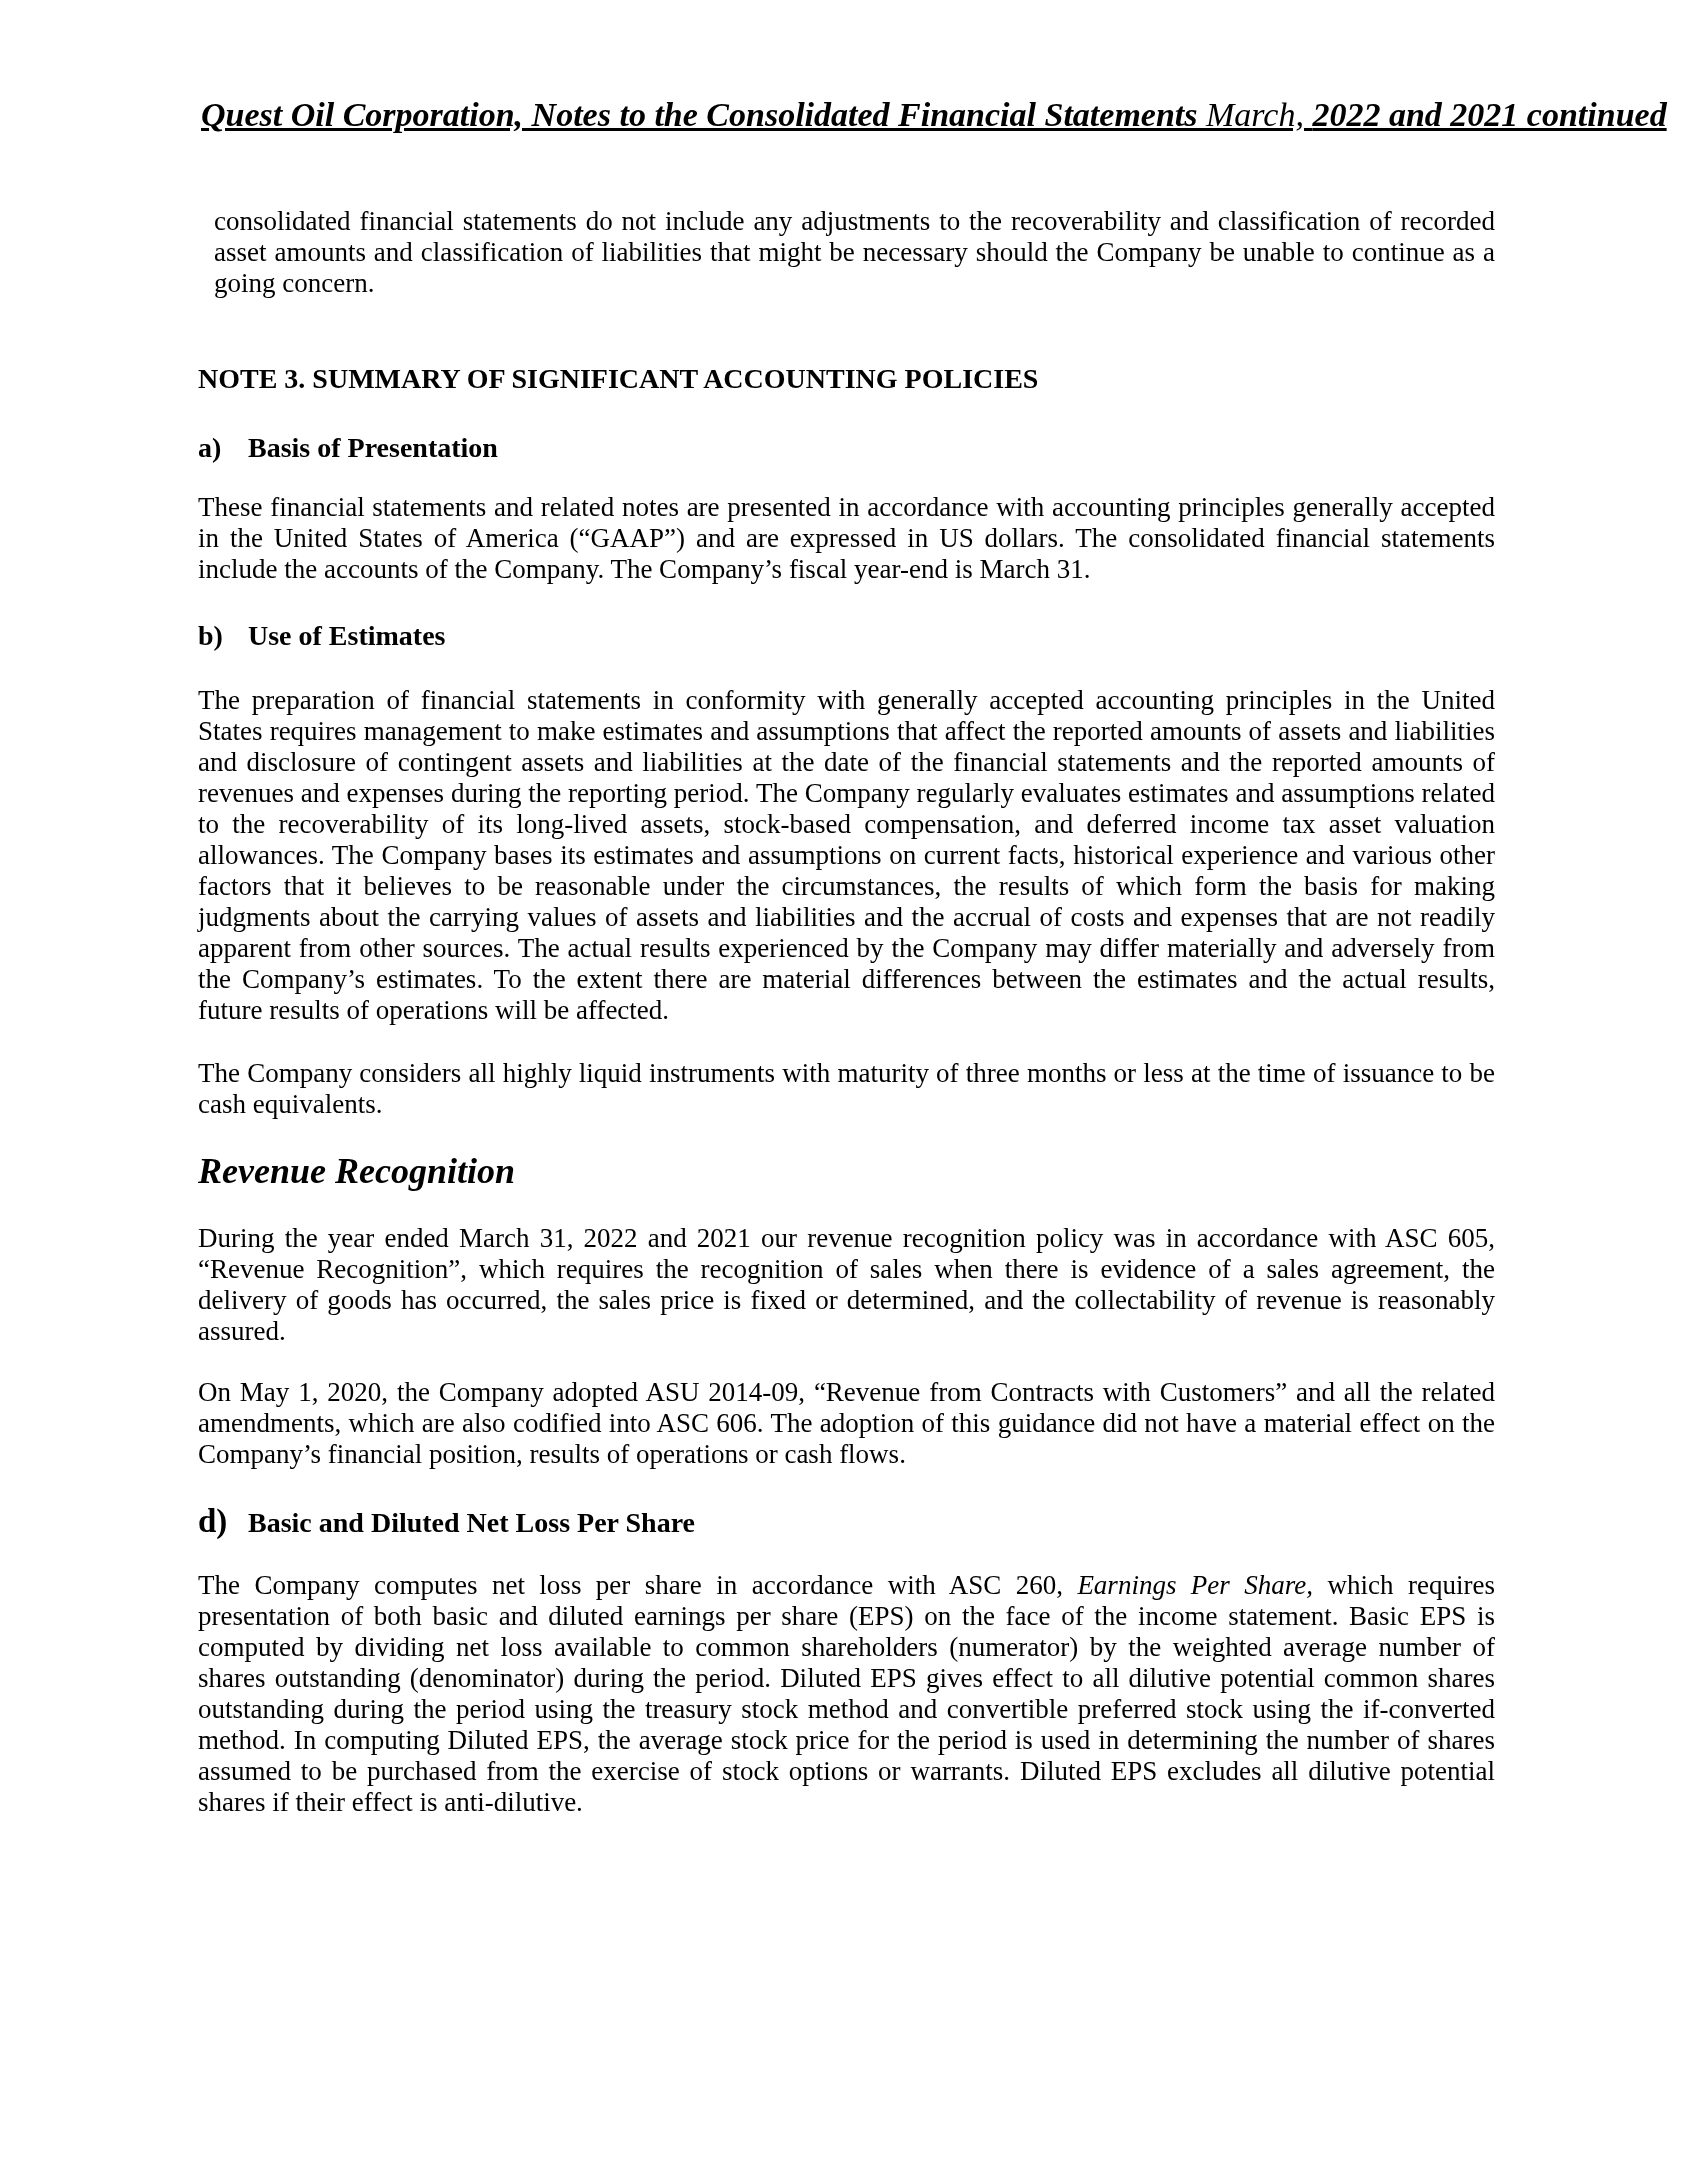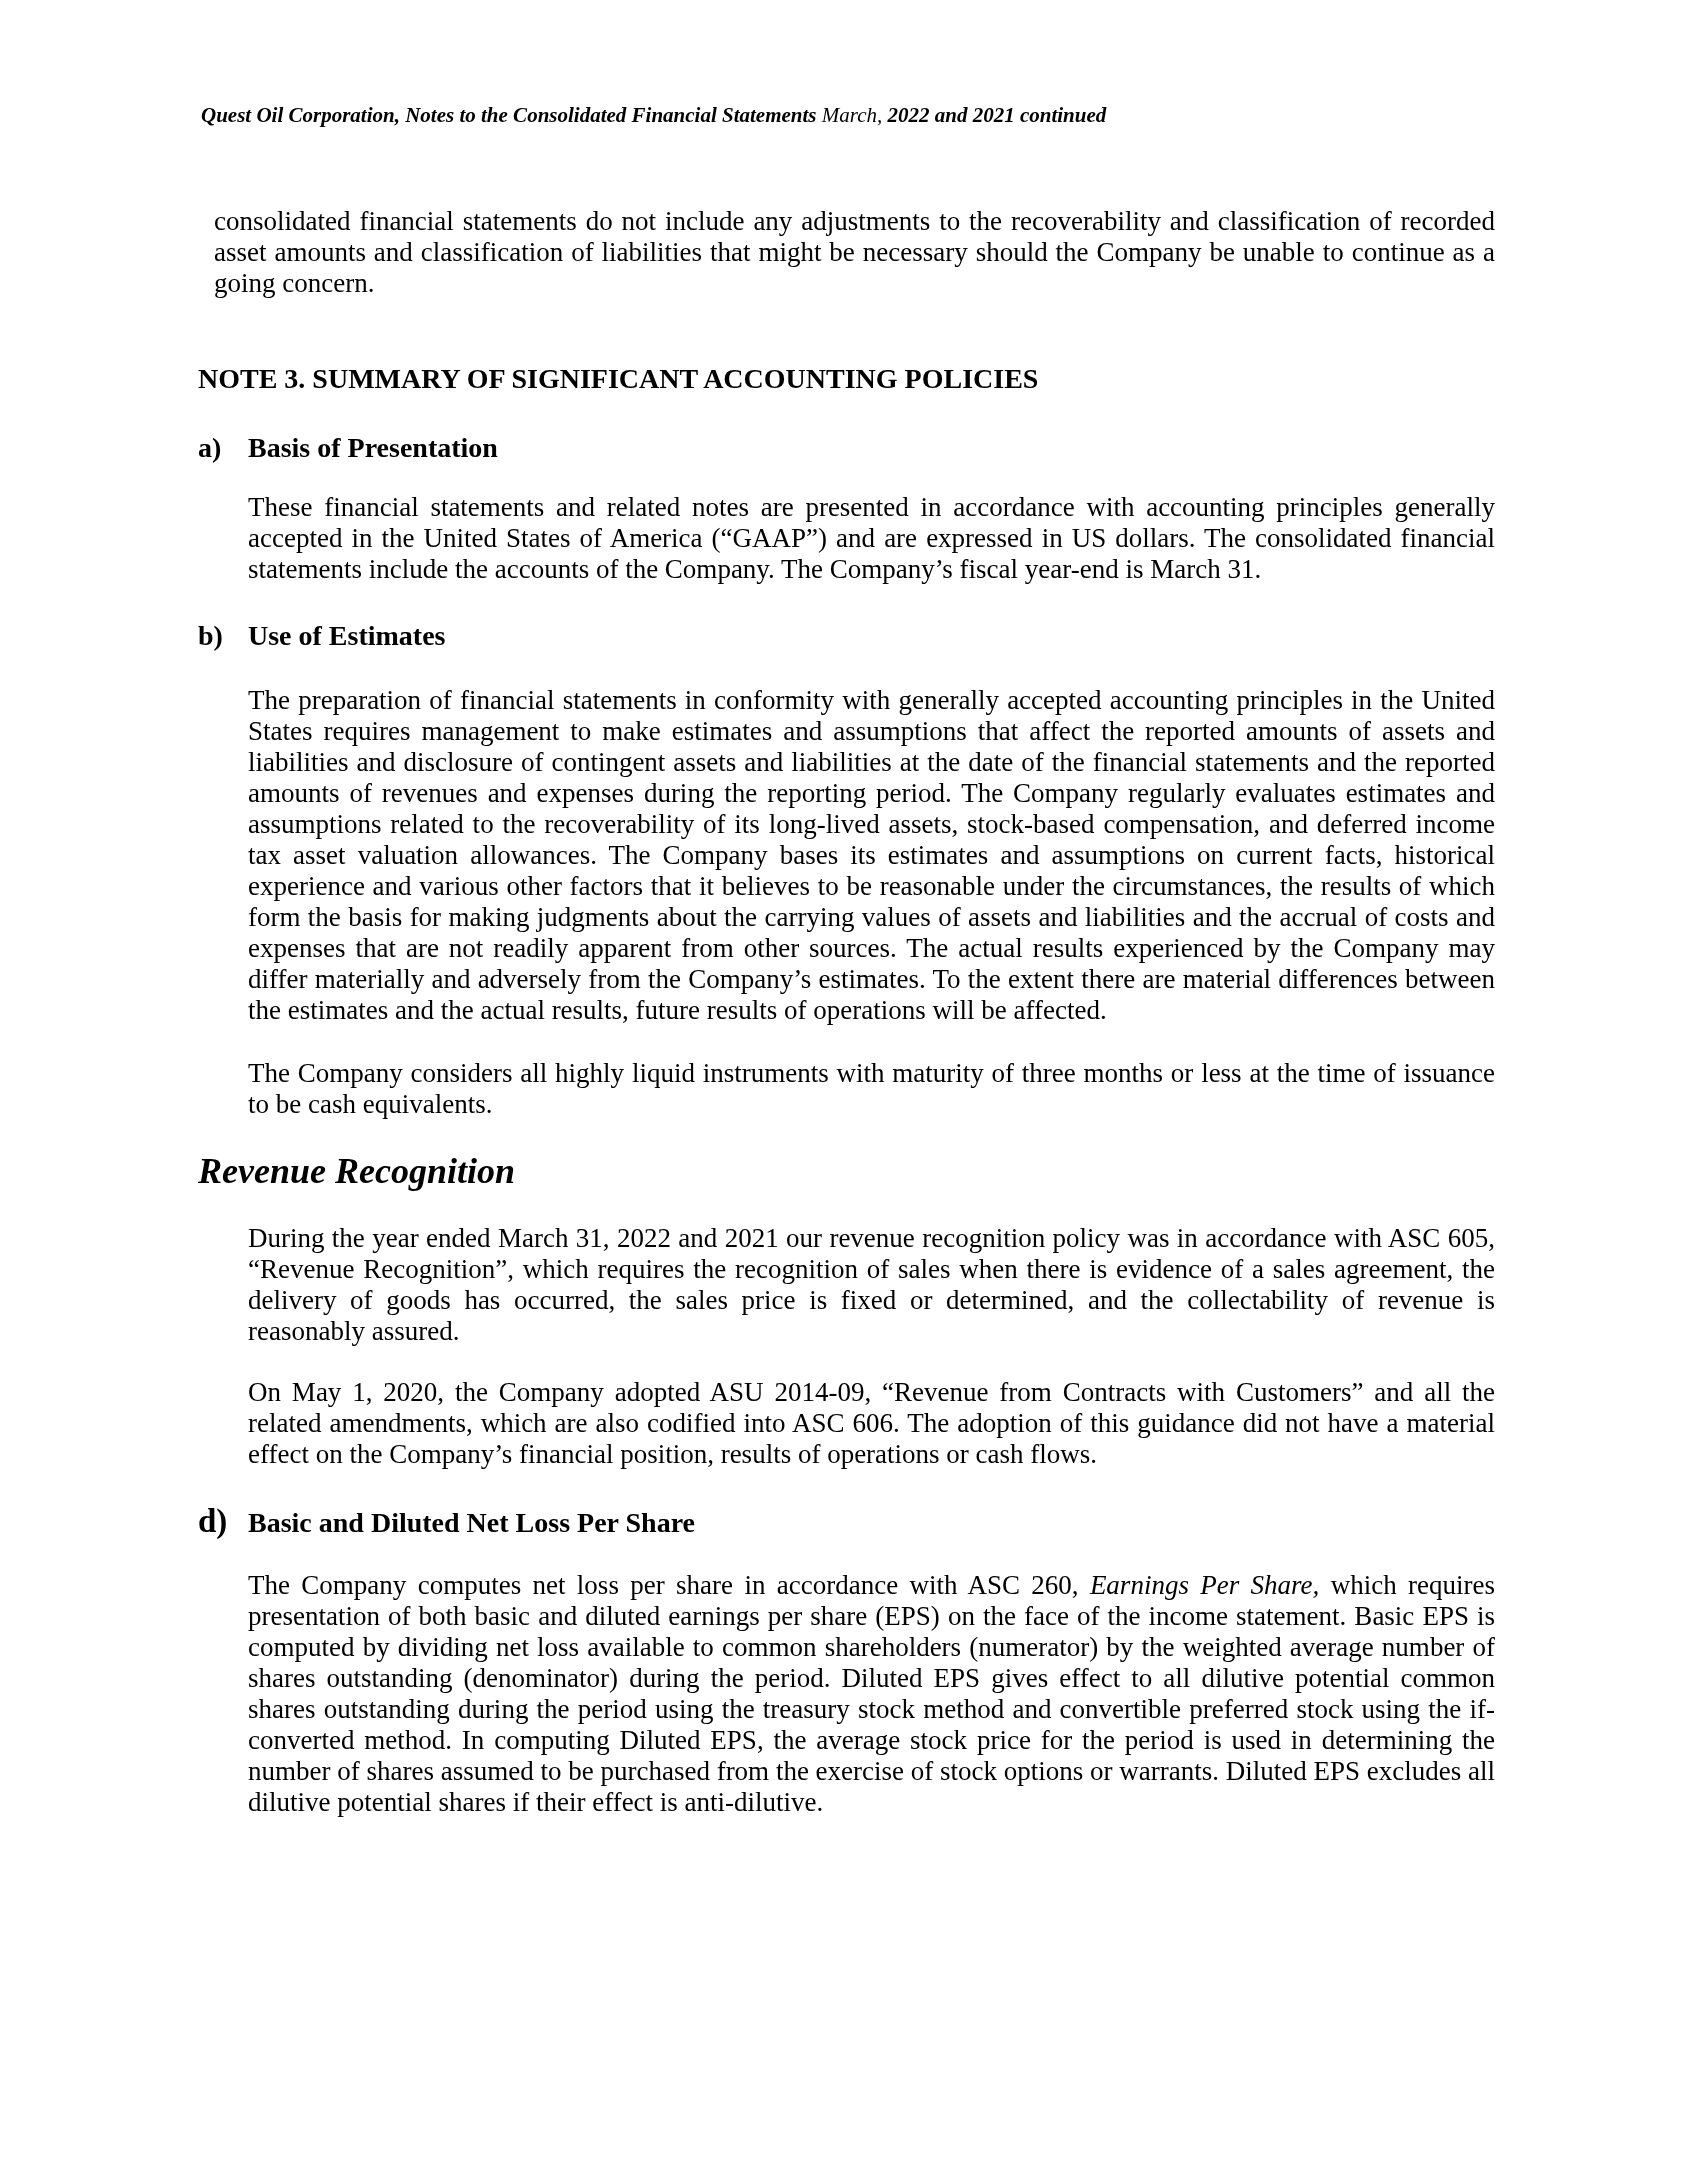--- a/index.html
+++ b/index.html
@@ -16,35 +16,36 @@
   }
   .page {
     box-sizing: border-box;
     width: 1683px;
     height: 2178px;
     padding: 99px 188px 0 198px;
   }
   
   .doc-header {
     margin: 0 0 0 3px;
-    font-size: 21px;
+    font-size: 34px;
     line-height: 32px;
     white-space: nowrap;
+    text-decoration: underline;
   }
   .doc-header .bi { font-weight: bold; font-style: italic; }
   .doc-header .i  { font-weight: normal; font-style: italic; }
 
   
   .para {
     margin: 0;
     font-size: 27px;
     line-height: 31px;
     text-align: justify;
   }
-  .indent { margin-left: 50px; }
+  .indent { }
 
   .intro-para   { margin-top: 75px; margin-left: 16px; }
 
   .note-heading {
     margin: 64px 0 0 0;
     font-size: 28px;
     line-height: 32px;
     font-weight: bold;
   }
 

